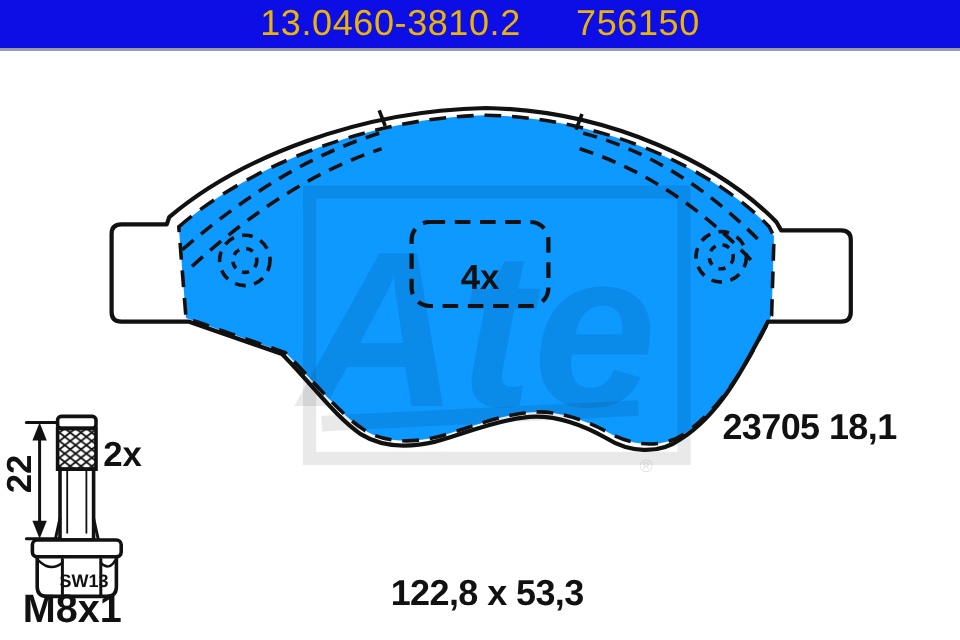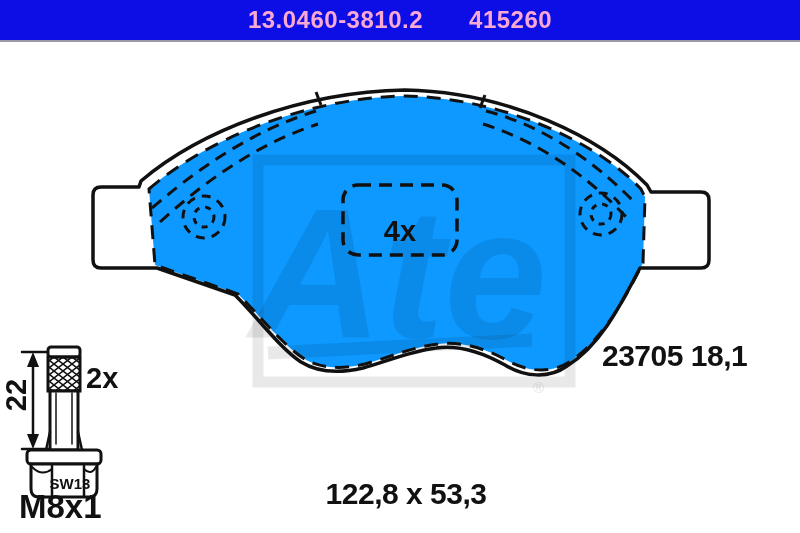--- a/index.html
+++ b/index.html
@@ -7,21 +7,21 @@
     position:relative;width:800px;height:533px;overflow:hidden;background:#ffffff;
     font-family:"Liberation Sans",sans-serif;
   }
   .header{
     position:absolute;top:0;left:0;width:800px;height:40px;
     display:flex;justify-content:center;align-items:center;gap:46px;
     border-bottom:2px solid #9a9aa6;
     box-sizing:content-box;
   }
   .header span{
-    color:#f9a8d4;font-weight:bold;font-size:24px;letter-spacing:0.5px;
+    color:#eab308;font-weight:normal;font-size:30px;letter-spacing:0.5px;
     line-height:40px;white-space:nowrap;
   }
   .drawing{position:absolute;top:0;left:0;}
   svg text{font-family:"Liberation Sans",sans-serif;}
 </style>
 </head>
 <body>
 
 <div class="page">
 
@@ -97,16 +97,16 @@
       <path d="M84,469 Q91,476 96,467" stroke="#111111" stroke-width="2" fill="none"></path>
       <text x="70" y="489" text-anchor="middle" font-size="15" font-weight="bold" fill="#111111">SW13</text>
 
       <text x="86" y="388" font-size="29" font-weight="bold" fill="#111111">2x</text>
       <text x="19" y="518" font-size="33" font-weight="bold" fill="#111111">M8x1</text>
     </g>
   </svg>
 
   <div class="header" style="background: rgb(13, 13, 230);">
     <span>13.0460-3810.2</span>
-    <span>415260</span>
+    <span>756150</span>
   </div>
 
 </div>
 
 </body></html>

